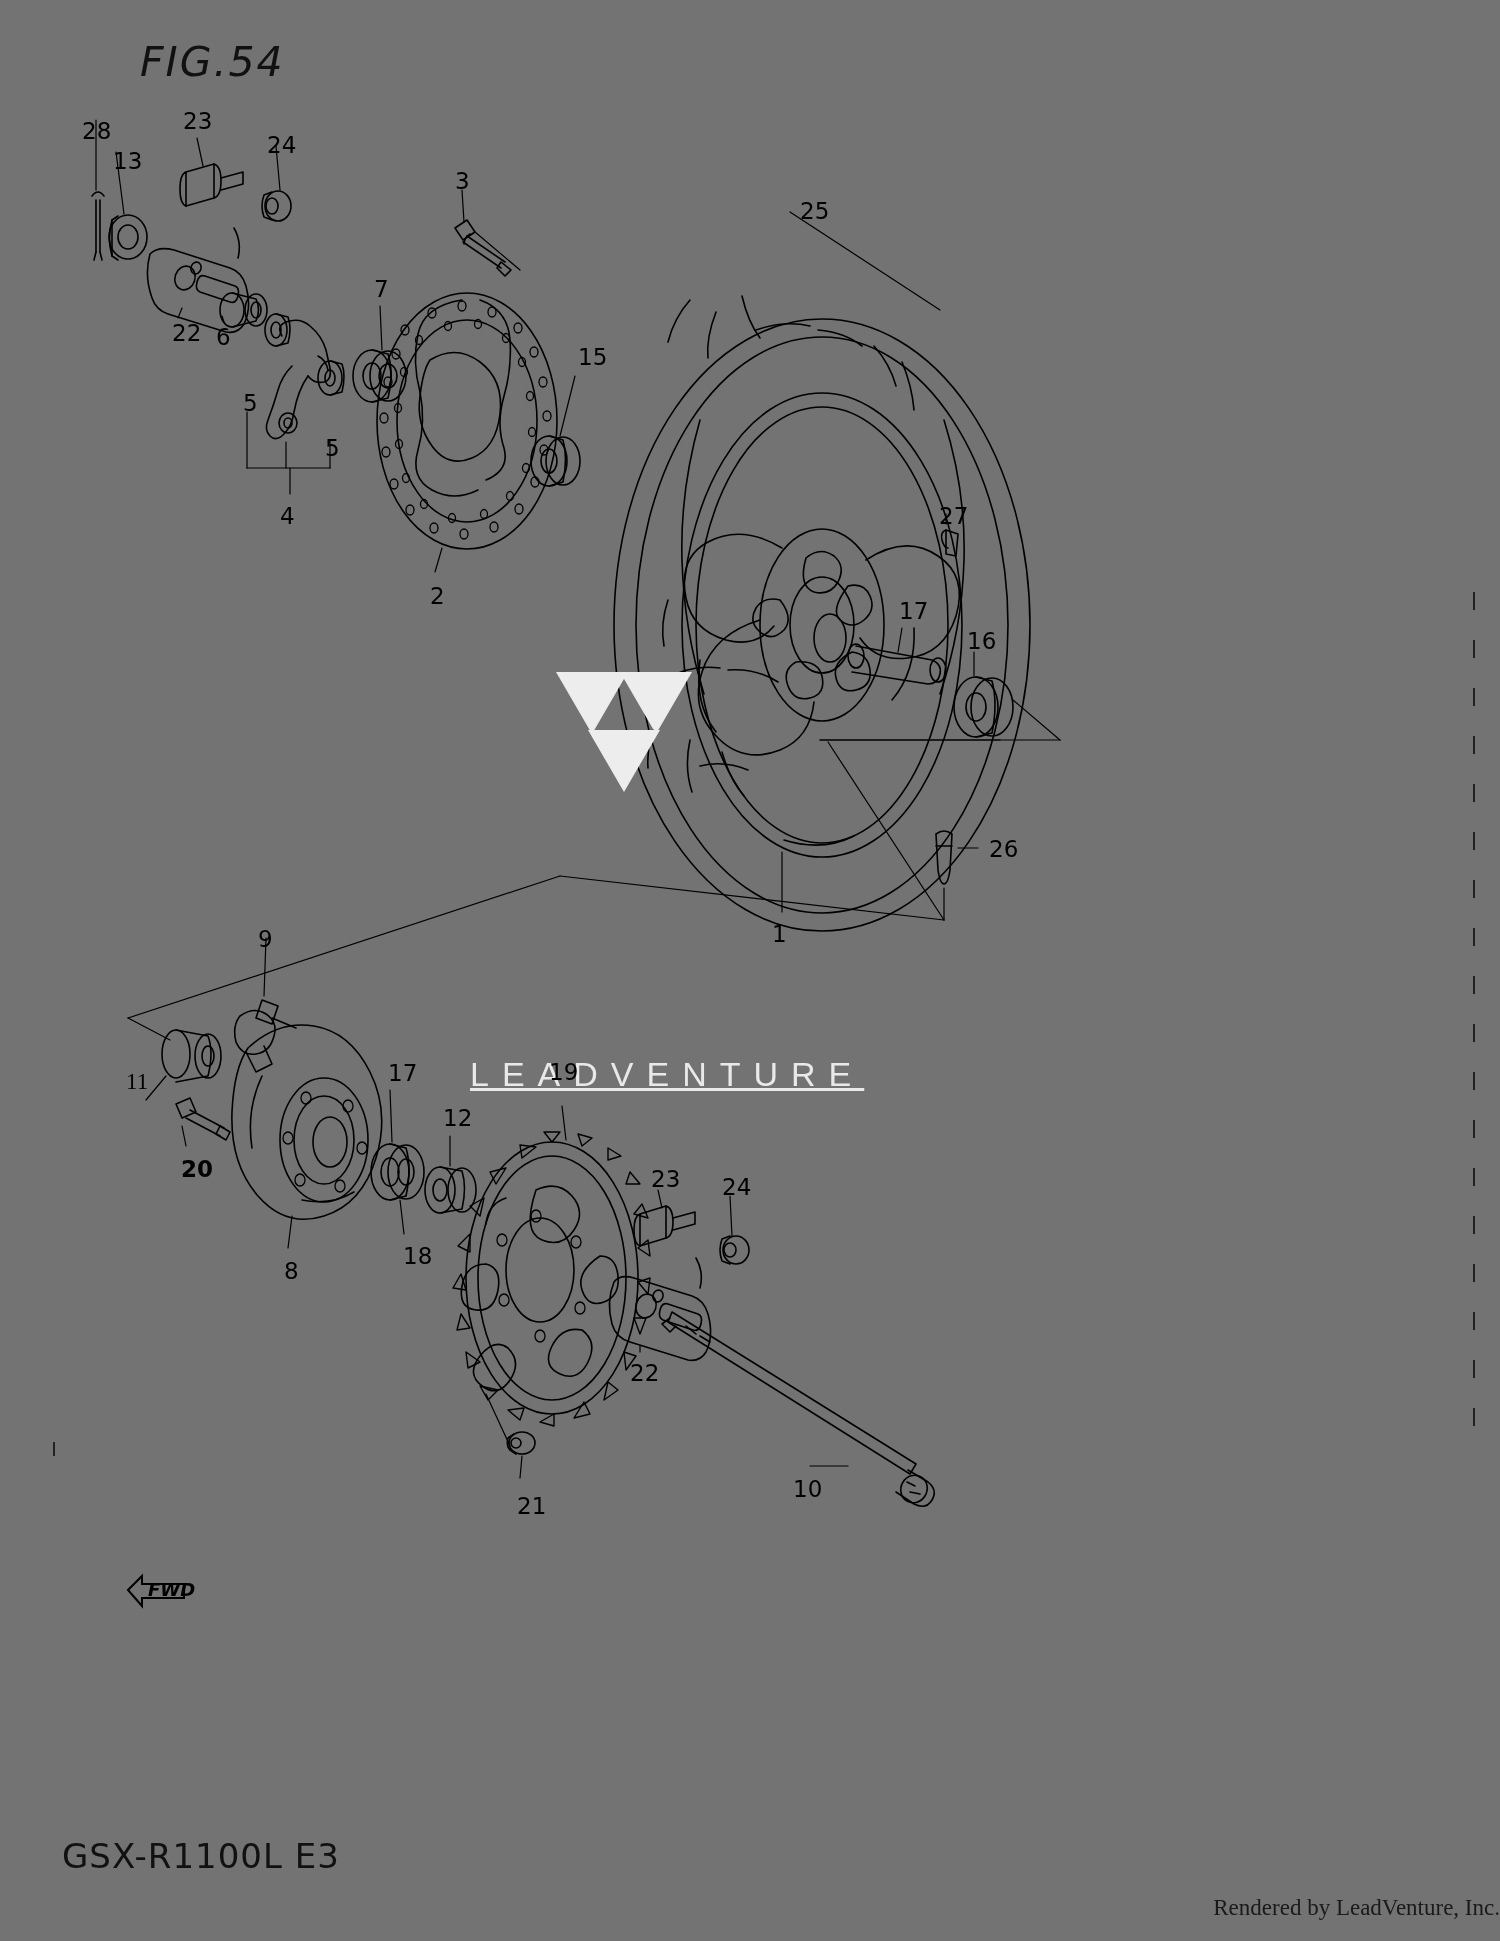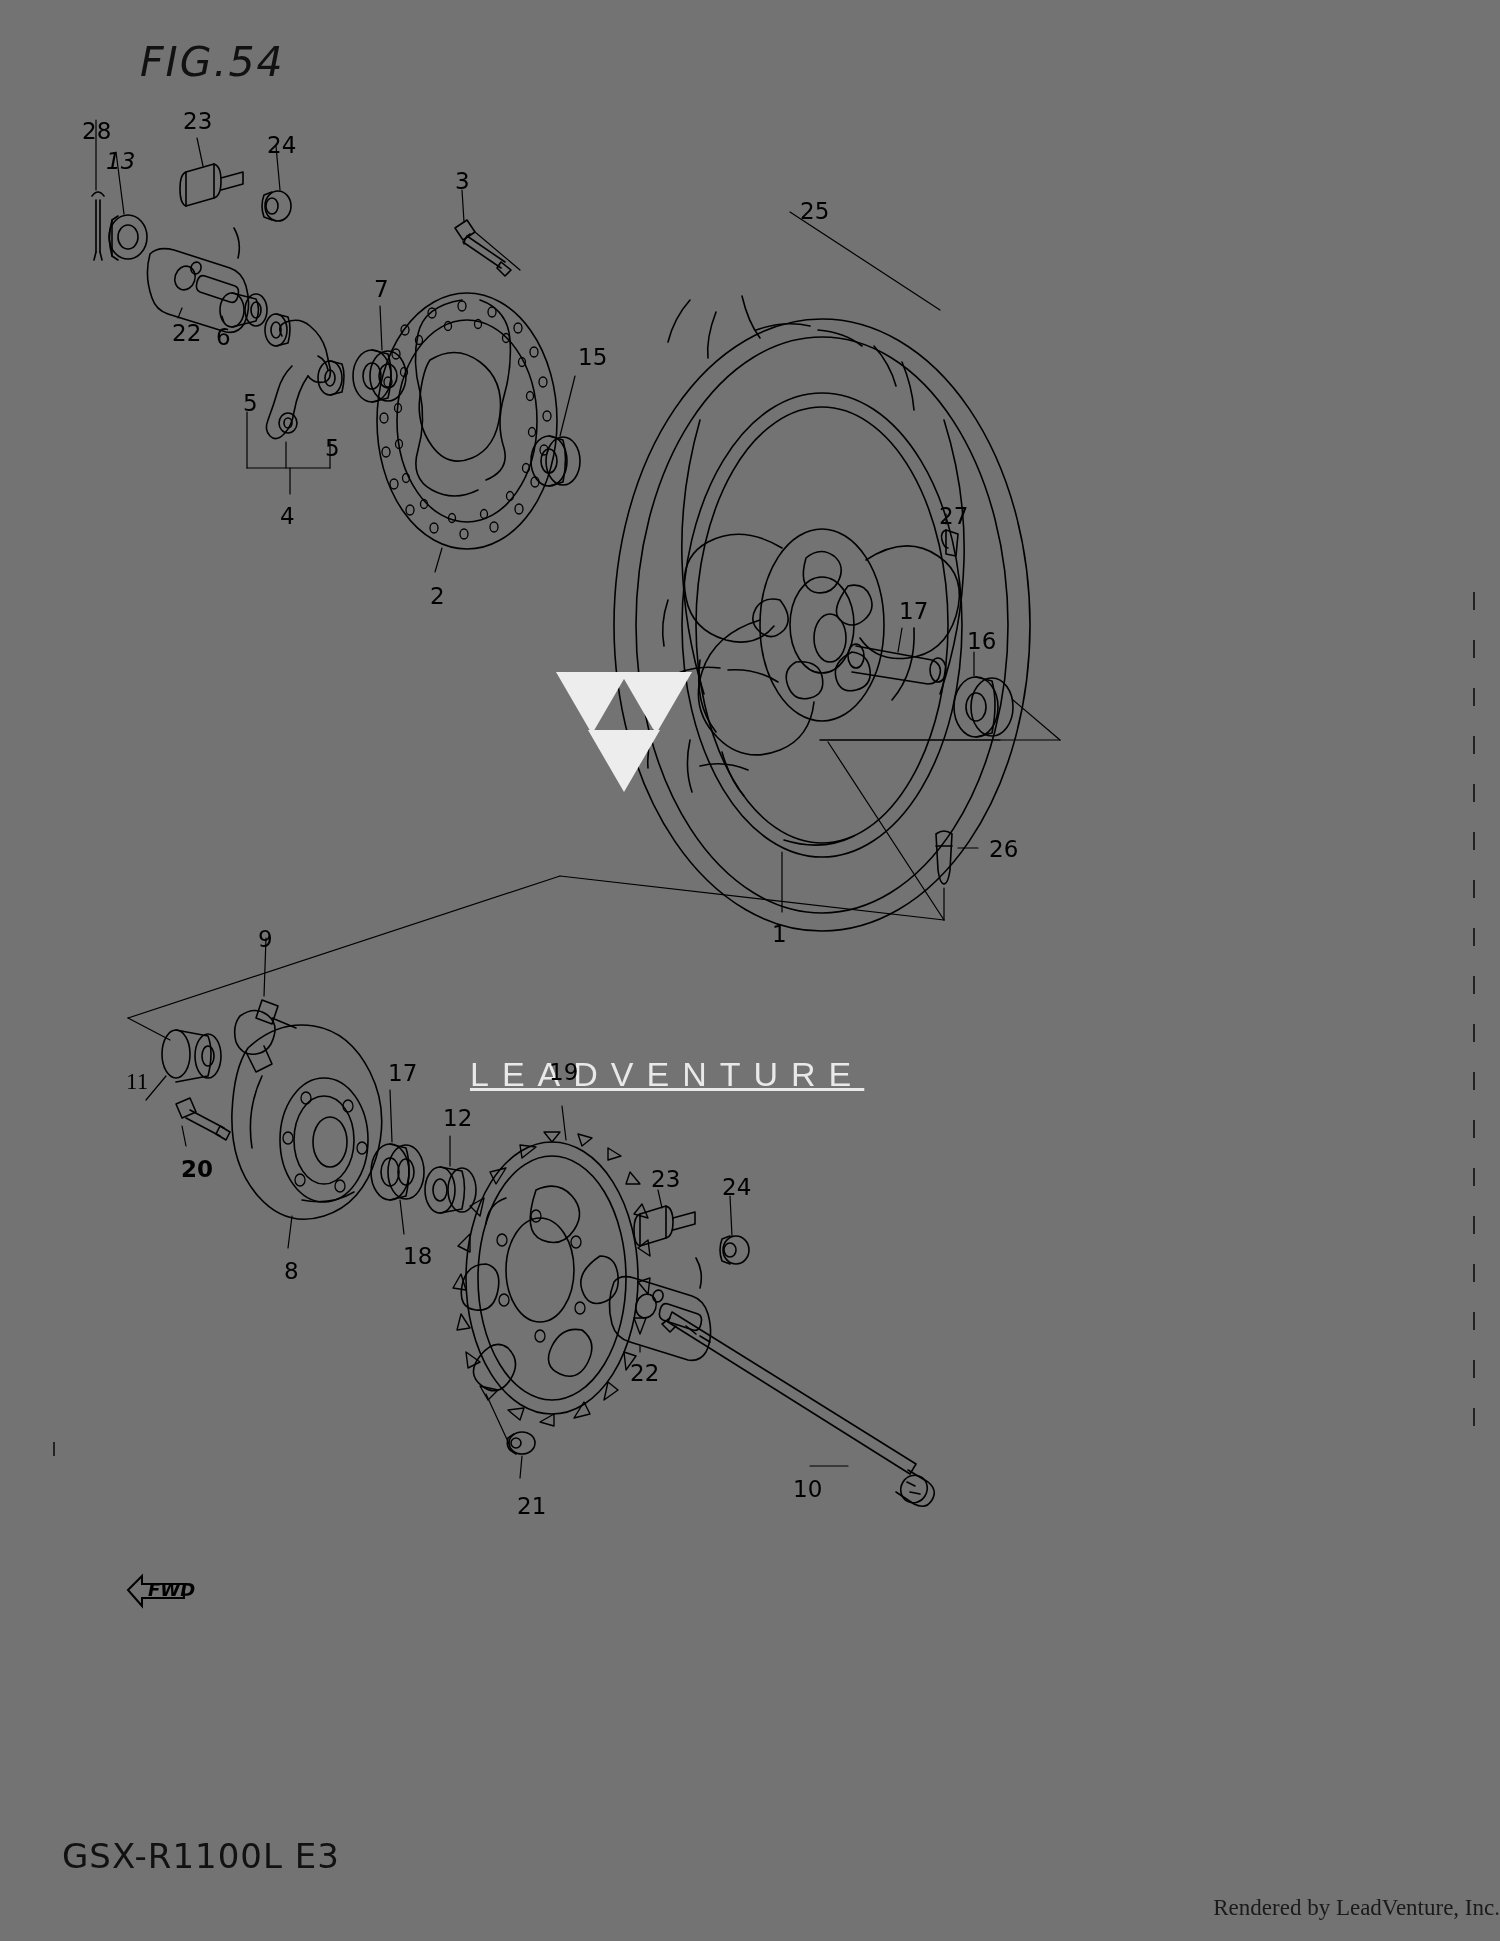--- a/index.html
+++ b/index.html
@@ -515,21 +515,21 @@
 
   <div class="fwd-badge">
     <svg viewBox="0 0 62 40" width="62" height="40" xmlns="http://www.w3.org/2000/svg">
       <path d="M2 20 L16 6 L16 14 L58 14 L58 28 L16 28 L16 36 Z" fill="none" stroke="#000" stroke-width="2"></path>
     </svg>
     <span class="lbl">FWD</span>
   </div>
 
   <div class="callout" style="left:82px;  top:120px;">28</div>
   <div class="callout" style="left:183px; top:110px;">23</div>
-  <div class="callout" style="left:106px; top:150px;font-style:italic;">13</div>
+  <div class="callout" style="left:113px; top:150px;">13</div>
   <div class="callout" style="left:267px; top:134px;">24</div>
   <div class="callout" style="left:455px; top:170px;">3</div>
   <div class="callout" style="left:800px; top:200px;">25</div>
   <div class="callout" style="left:172px; top:322px;">22</div>
   <div class="callout" style="left:216px; top:326px;">6</div>
   <div class="callout" style="left:374px; top:278px;">7</div>
   <div class="callout" style="left:578px; top:346px;">15</div>
   <div class="callout" style="left:243px; top:392px;">5</div>
   <div class="callout" style="left:325px; top:437px;">5</div>
   <div class="callout" style="left:280px; top:505px;">4</div>

